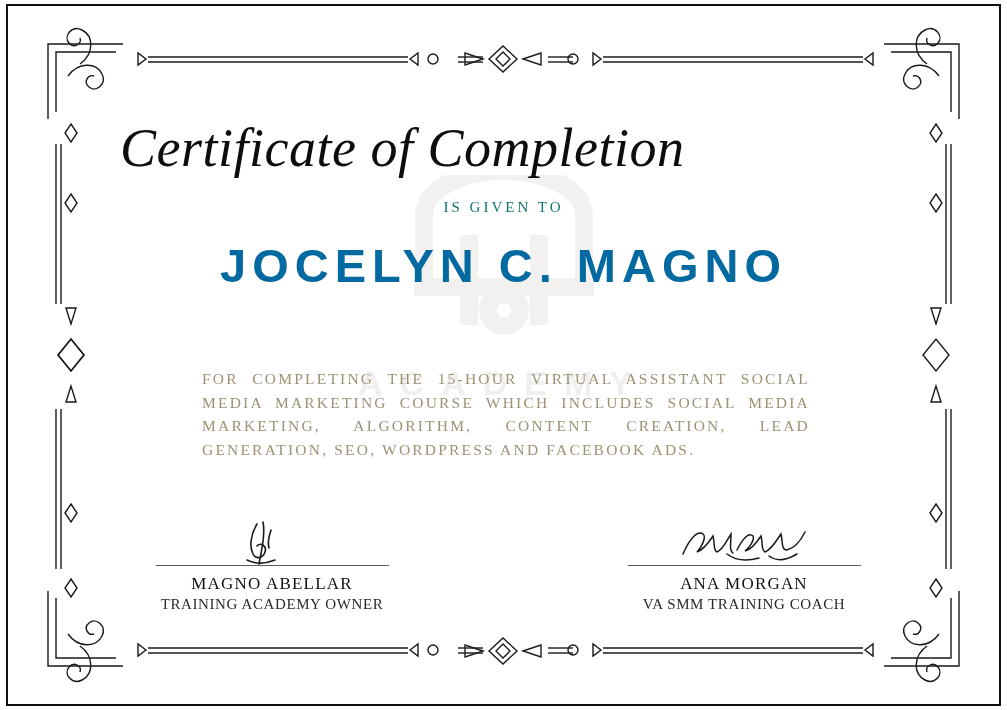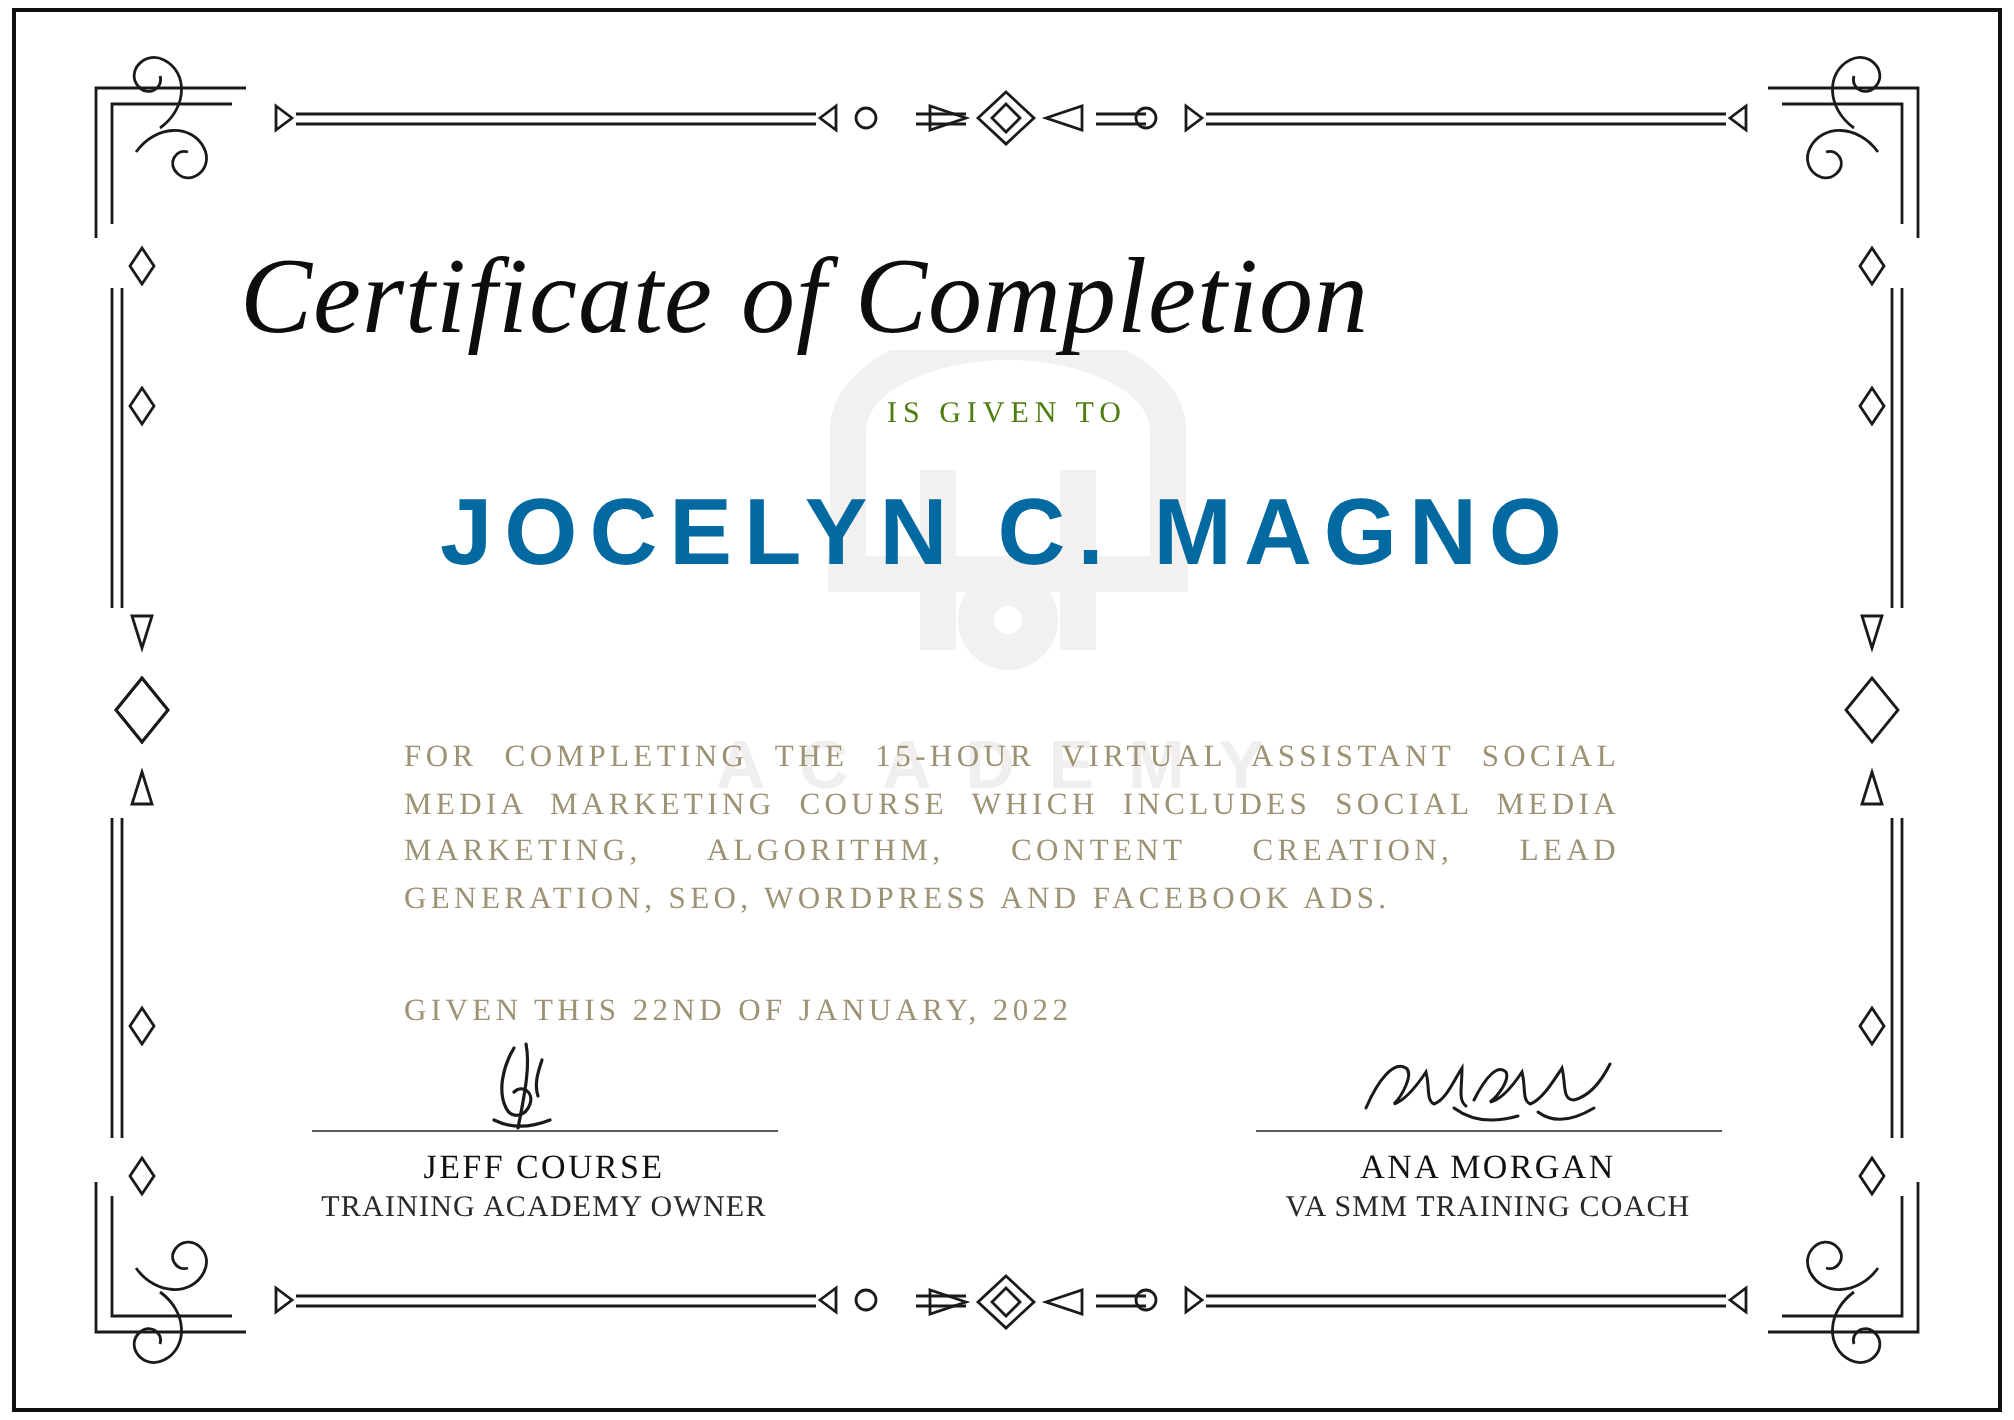--- a/index.html
+++ b/index.html
@@ -104,21 +104,21 @@
 
   .given-to {
     position: absolute;
     top: 199px;
     left: 0;
     width: 767px;
     text-align: center;
     font-family: "Liberation Serif", serif;
     font-size: 15px;
     letter-spacing: 3px;
-    color: #4d7c0f;
+    color: #0f766e;
   }
 
   .recipient {
     position: absolute;
     top: 238px;
     left: 0;
     width: 767px;
     text-align: center;
     font-family: "Liberation Sans", sans-serif;
     font-weight: bold;
@@ -309,35 +309,34 @@
   <div class="content">
 
     <div class="cert-title">Certificate of Completion</div>
 
     <div class="given-to">IS GIVEN TO</div>
 
     <div class="recipient">JOCELYN C. MAGNO</div>
 
     <div class="body-text">FOR COMPLETING THE 15-HOUR VIRTUAL ASSISTANT SOCIAL MEDIA MARKETING COURSE WHICH INCLUDES SOCIAL MEDIA MARKETING, ALGORITHM, CONTENT CREATION, LEAD GENERATION, SEO, WORDPRESS AND FACEBOOK ADS.</div>
 
-    <div class="date-line">GIVEN THIS 22ND OF JANUARY, 2022</div>
 
     <div class="sig-block sig-left">
       <div class="sig-mark">
         <svg width="90" height="48" viewBox="0 0 90 48" xmlns="http://www.w3.org/2000/svg">
           <g fill="none" stroke="#1a1a1a" stroke-width="1.6" stroke-linecap="round">
             <path d="M30 4 C24 14 22 26 26 34 C29 40 36 38 38 32 C40 26 34 22 30 26"></path>
             <path d="M44 10 C42 16 40 22 42 28"></path>
             <path d="M20 40 C28 44 38 44 48 40"></path>
             <path d="M36 2 C38 12 36 24 32 44"></path>
           </g>
         </svg>
       </div>
       <div class="sig-rule"></div>
-      <div class="sig-name">JEFF COURSE</div>
+      <div class="sig-name">MAGNO ABELLAR</div>
       <div class="sig-role">TRAINING ACADEMY OWNER</div>
     </div>
 
     <div class="sig-block sig-right">
       <div class="sig-mark">
         <svg width="150" height="48" viewBox="0 0 150 48" xmlns="http://www.w3.org/2000/svg">
           <g fill="none" stroke="#1a1a1a" stroke-width="1.5" stroke-linecap="round">
             <path d="M14 34 C20 20 28 10 34 14 C38 17 32 28 28 32 C34 30 40 22 44 16 C46 24 44 30 48 32 C54 30 58 20 62 14 C62 24 60 30 64 33"></path>
             <path d="M68 30 C74 18 80 12 84 16 C86 20 80 28 76 31 C82 30 88 22 92 16 C94 24 92 30 96 32 C102 30 108 20 112 14 C114 22 112 30 118 30 C126 28 132 20 136 12"></path>
             <path d="M58 34 C66 40 76 42 90 38"></path>

